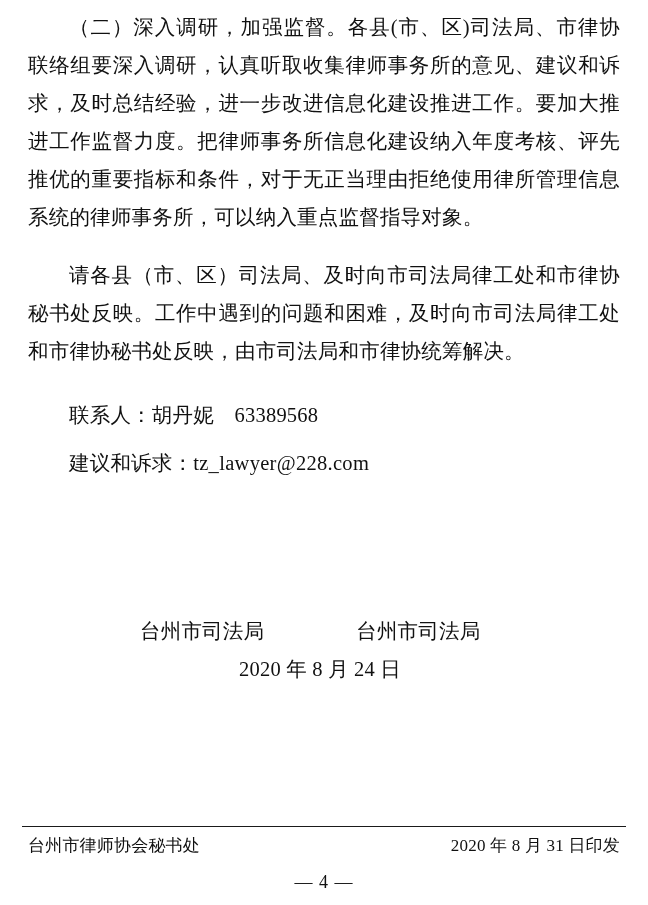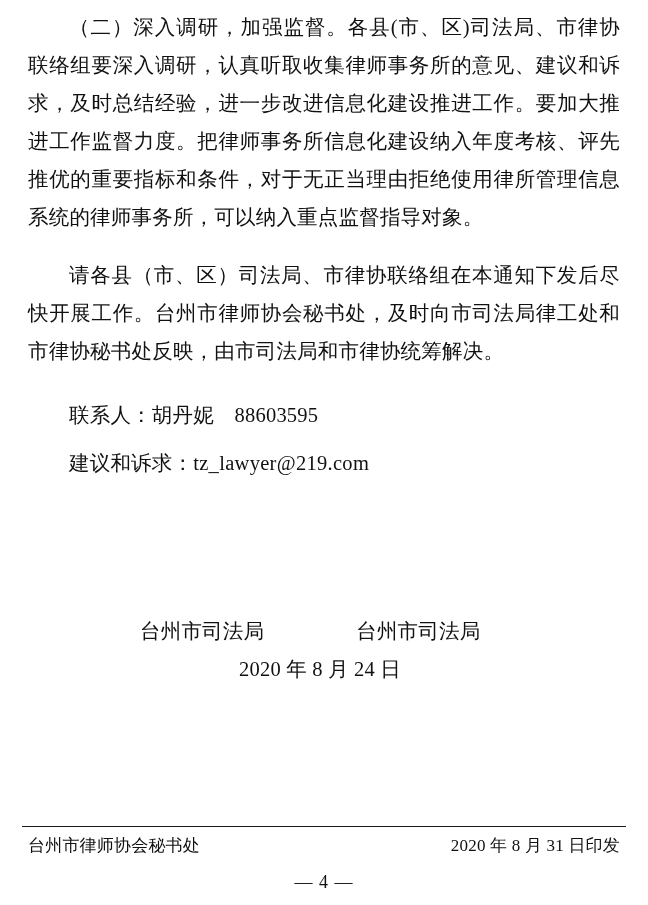--- a/index.html
+++ b/index.html
@@ -112,25 +112,25 @@
   }
 </style>
 </head>
 <body>
 
 <div class="page">
 
   <div class="body-area">
     <p class="para">（二）深入调研，加强监督。各县(市、区)司法局、市律协联络组要深入调研，认真听取收集律师事务所的意见、建议和诉求，及时总结经验，进一步改进信息化建设推进工作。要加大推进工作监督力度。把律师事务所信息化建设纳入年度考核、评先推优的重要指标和条件，对于无正当理由拒绝使用律所管理信息系统的律师事务所，可以纳入重点监督指导对象。</p>
     <div class="gap-small"></div>
-    <p class="para">请各县（市、区）司法局、市律协联络组在本通知下发后尽快开展工作。台州市律师协会秘书处，及时向市司法局律工处和市律协秘书处反映，由市司法局和市律协统筹解决。</p>
+    <p class="para">请各县（市、区）司法局、及时向市司法局律工处和市律协秘书处反映。工作中遇到的问题和困难，及时向市司法局律工处和市律协秘书处反映，由市司法局和市律协统筹解决。</p>
 
     <div class="contact-block">
-      <p class="contact">联系人：胡丹妮　88603595</p>
-      <p class="contact"><span>建议和诉求：</span><span class="email-val">tz_lawyer@219.com</span></p>
+      <p class="contact">联系人：胡丹妮　63389568</p>
+      <p class="contact"><span>建议和诉求：</span><span class="email-val">tz_lawyer@228.com</span></p>
     </div>
   </div>
 
   <div class="signature">
     <div class="sig-row">
       <span class="sig-left">台州市司法局</span>
       <span class="sig-right">台州市司法局</span>
     </div>
     <div class="sig-date">2020 年 8 月 24 日</div>
   </div>

